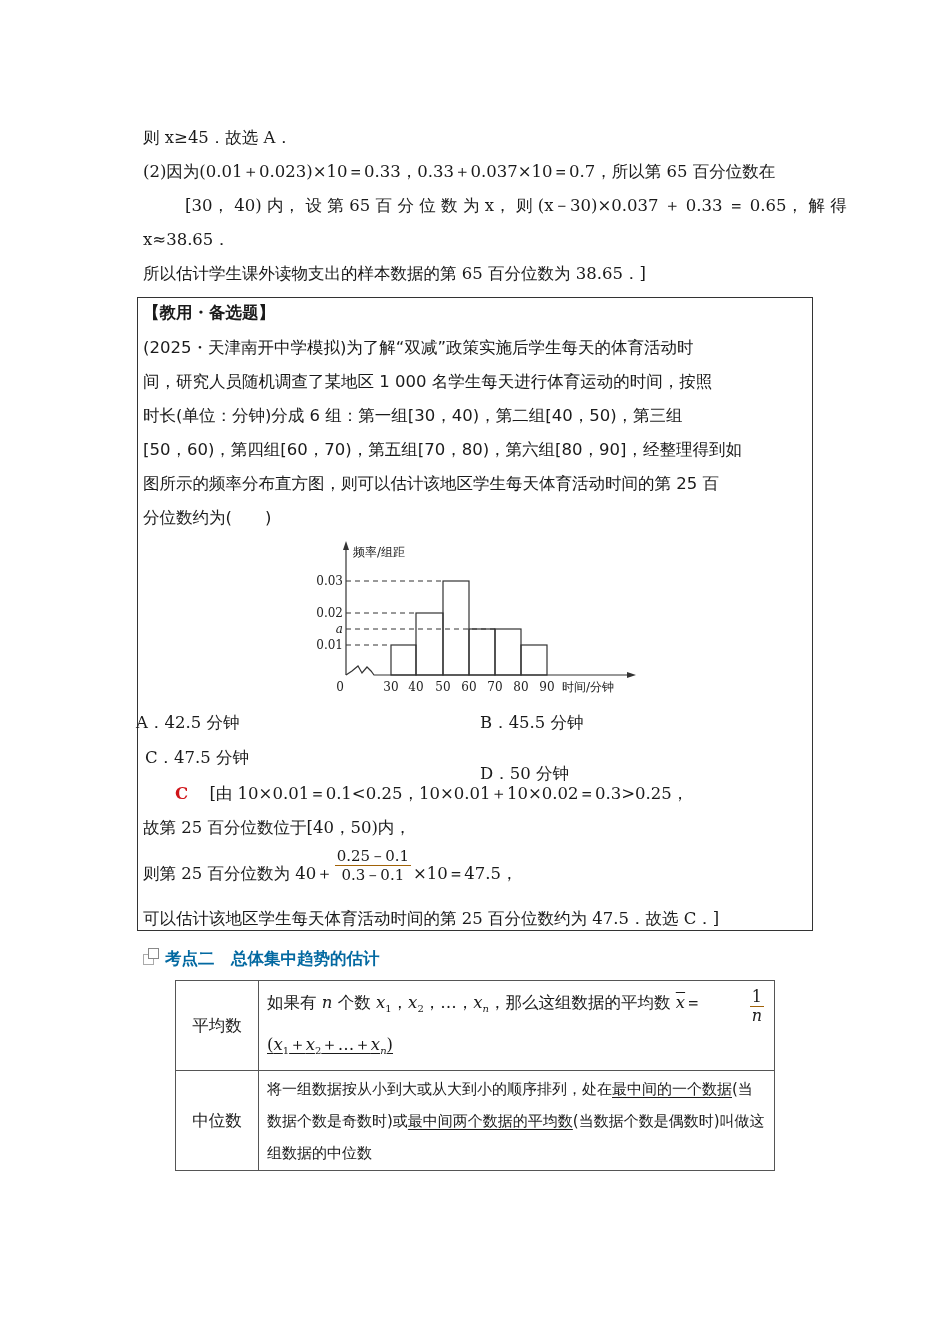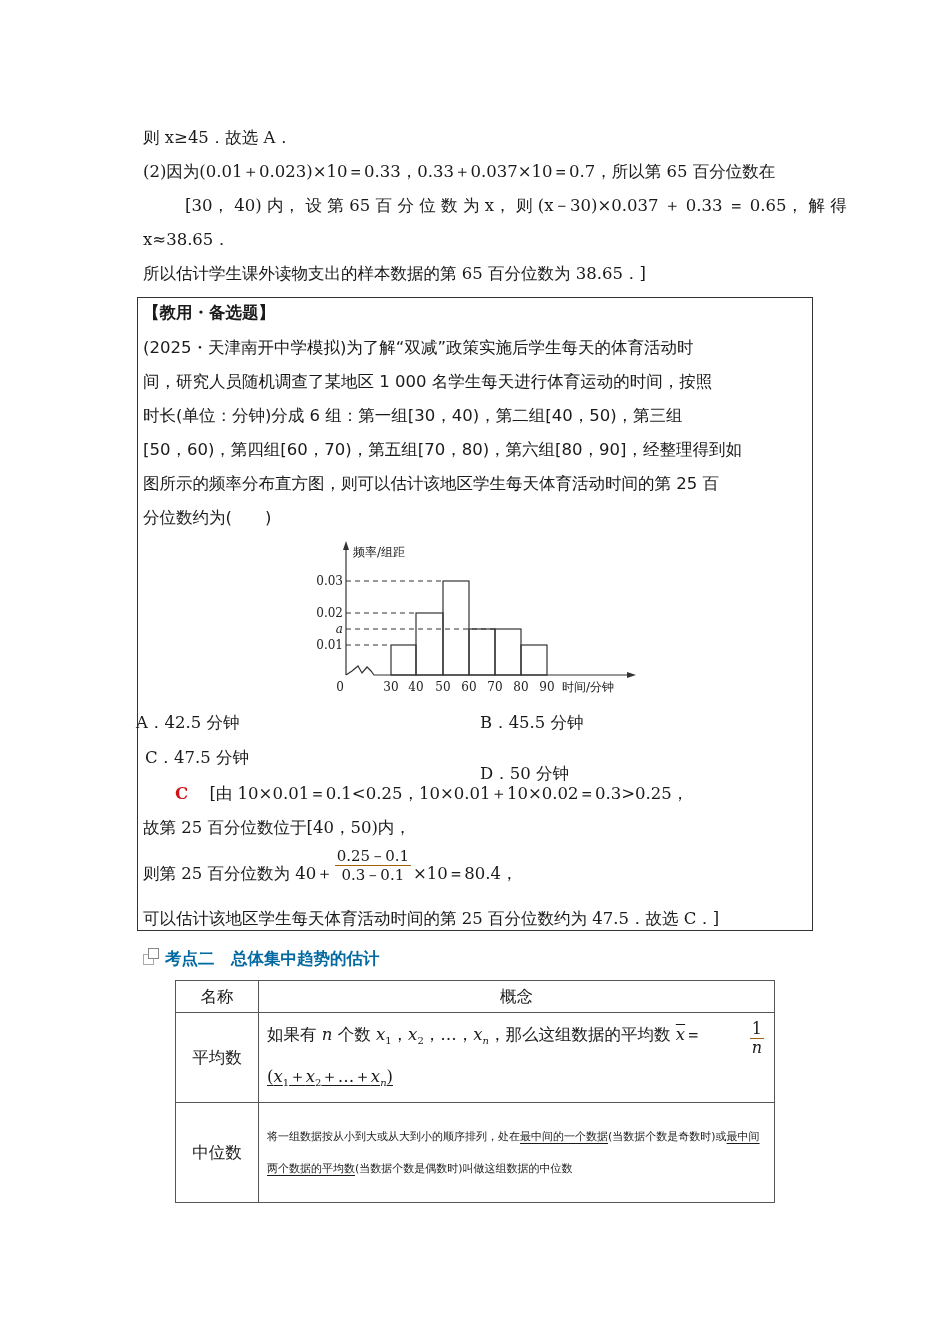--- a/index.html
+++ b/index.html
@@ -110,50 +110,46 @@
 <div class="opt" style="left:480px; top:713px;">B．45.5 分钟</div>
 <div class="opt" style="left:145px; top:748px;">C．47.5 分钟</div>
 <div class="opt" style="left:480px; top:764px;">D．50 分钟</div>
 
 <div class="line" style="top:784px;margin-left:32px;">
   <span class="red">C</span>
   <span style="margin-left:16px;">[由 10×0.01＝0.1&lt;0.25，10×0.01＋10×0.02＝0.3&gt;0.25，</span>
 </div>
 <div class="line" style="top:818px;">故第 25 百分位数位于[40，50)内，</div>
 <div class="line" style="top:864px;">
-  <span>则第 25 百分位数为 40＋</span><span class="frac" style="margin-top:-18px;"><span class="num">0.25－0.1</span><span class="den">0.3－0.1</span></span><span>×10＝80.4，</span>
+  <span>则第 25 百分位数为 40＋</span><span class="frac" style="margin-top:-18px;"><span class="num">0.25－0.1</span><span class="den">0.3－0.1</span></span><span>×10＝47.5，</span>
 </div>
 <div class="line" style="top:909px;">可以估计该地区学生每天体育活动时间的第 25 百分位数约为 47.5．故选 C．]</div>
 
 <div class="section">
   <span class="sec-icon">
     <span style="left:0; top:6px; border-color:#aaa;"></span>
     <span style="left:5px; top:0; background:#fff;"></span>
   </span><span>考点二　总体集中趋势的估计</span>
 </div>
 
 <table class="concept">
   <tbody>
-      <tr style="height:32px;">
-    <td class="name">名称</td>
-    <td style="text-align:center;">概念</td>
-  </tr>
   <tr style="height:90px;">
     <td class="name">平均数</td>
     <td style="line-height:24px;">
       <div style="display:flex; justify-content:space-between; align-items:center;">
         <span>如果有 <i class="v">n</i> 个数 <i class="v">x</i><sub>1</sub>，<i class="v">x</i><sub>2</sub>，…，<i class="v">x<sub>n</sub></i>，那么这组数据的平均数 <i class="v" style="text-decoration:overline;">x</i>＝</span>
         <span class="frac" style="font-size:16px;">
               <span class="num">1</span>
               <span class="den" style="font-style:italic;">n</span>
             </span>
       </div>
       <div style="margin-top:8px;" class="u">(<i class="v">x</i><sub>1</sub>＋<i class="v">x</i><sub>2</sub>＋…＋<i class="v">x<sub>n</sub></i>)</div>
     </td>
   </tr>
   <tr style="height:100px;">
     <td class="name">中位数</td>
-    <td style="line-height:32px; font-family:'DejaVu Sans','Liberation Sans',sans-serif; font-size:11px;">
+    <td style="line-height:32px; font-family:'DejaVu Sans','Liberation Sans',sans-serif; font-size:15px;">
       <span>将一组数据按从小到大或从大到小的顺序排列，处在</span><span class="u">最中间的一个数据</span><span>(当数据个数是奇数时)或</span><span class="u">最中间两个数据的平均数</span><span>(当数据个数是偶数时)叫做这组数据的中位数</span>
     </td>
   </tr>
 </tbody>
   </table>
 
 </body></html>

